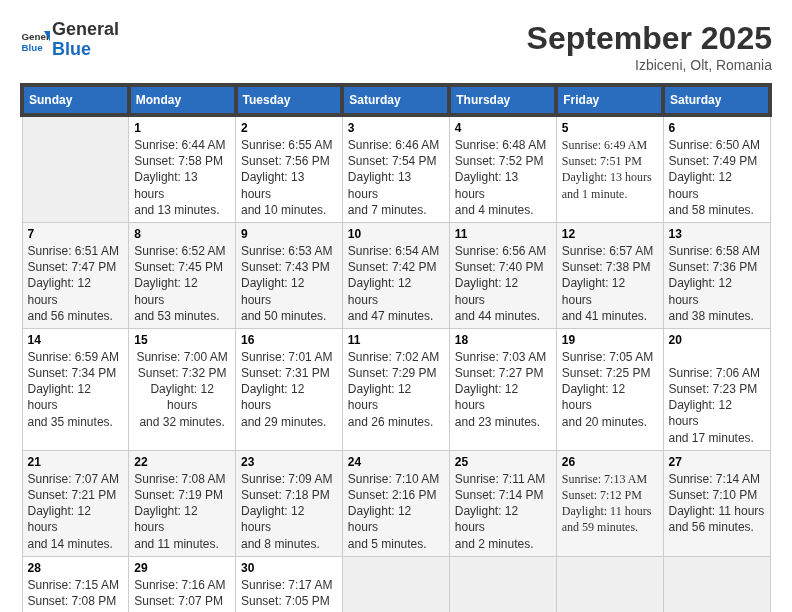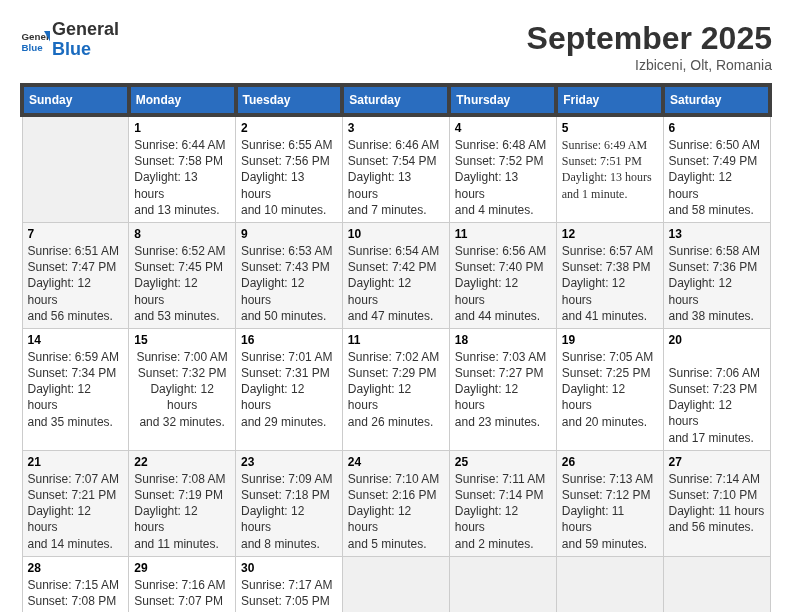--- a/index.html
+++ b/index.html
@@ -286,21 +286,21 @@
         </td>
         <td>
           <span class="day-num">25</span>
           <div class="day-info" style="white-space: pre-line;">Sunrise: 7:11 AM
 Sunset: 7:14 PM
 Daylight: 12 hours
 and 2 minutes.</div>
         </td>
         <td>
           <span class="day-num">26</span>
-          <div class="day-info" style="white-space: pre-line;">Sunrise: 7:13 AM
+          <div class="day-info" style="white-space: pre-line; font-family: Liberation Serif, serif;">Sunrise: 7:13 AM
 Sunset: 7:12 PM
 Daylight: 11 hours
 and 59 minutes.</div>
         </td>
         <td>
           <span class="day-num">27</span>
           <div class="day-info" style="white-space: pre-line;">Sunrise: 7:14 AM
 Sunset: 7:10 PM
 Daylight: 11 hours
 and 56 minutes.</div>

